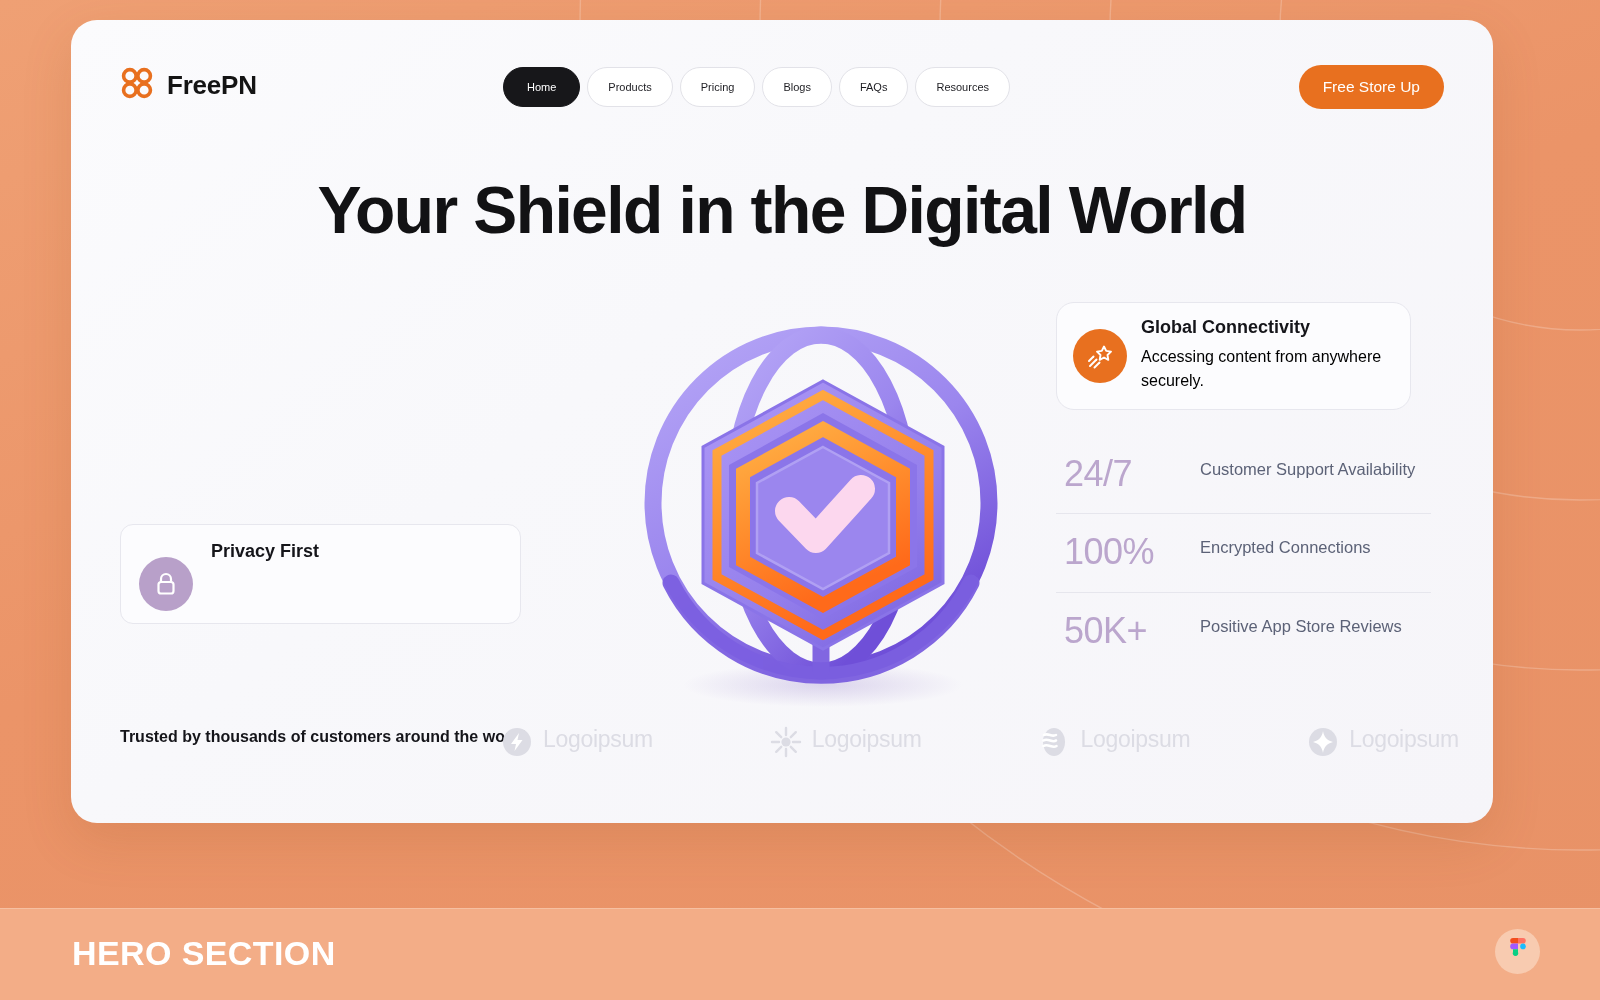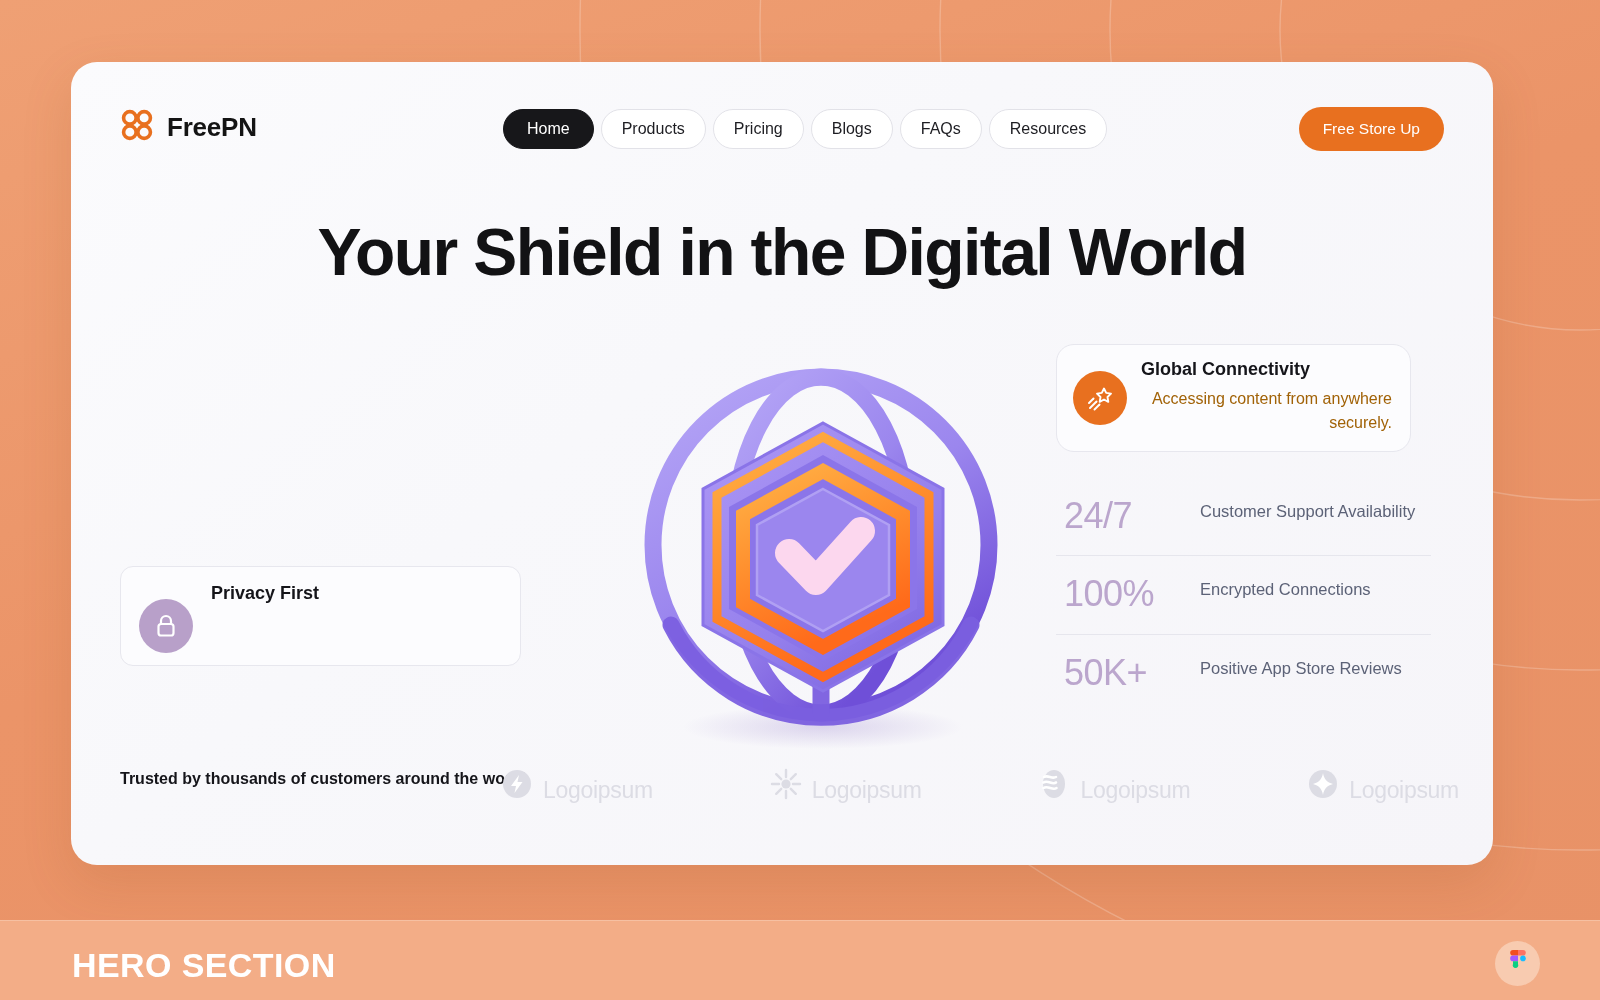--- a/index.html
+++ b/index.html
@@ -19,21 +19,20 @@
 
   
   .hero-card {
     position: absolute;
     left: 71px; top: 20px;
     width: 1422px; height: 803px;
     background: linear-gradient(140deg, #fbfbfd 0%, #f8f8fb 40%, #f6f5f9 100%);
     border-radius: 26px;
     box-shadow: 0 18px 50px rgba(150, 80, 30, 0.16);
     overflow: hidden;
-    margin-top: 42px;
   }
 
   
   .header {
     position: absolute; left: 0; top: 0;
     width: 100%; height: 132px;
     display: flex; align-items: center;
   }
   .brand {
     position: absolute; left: 49px; top: 46px;
@@ -44,21 +43,21 @@
   .nav {
     position: absolute; left: 432px; top: 47px;
     display: flex; align-items: center; gap: 7px;
   }
   .nav-pill {
     height: 40px; padding: 0 20px;
     display: flex; align-items: center; justify-content: center;
     border-radius: 20px;
     border: 1px solid #e2e2e8;
     background: #ffffff;
-    font-size: 16px; color: #1d1d22;
+    font-size: 11px; color: #1d1d22;
     white-space: nowrap;
     cursor: pointer;
   }
   .nav-pill.active {
     background: #17171a; color: #ffffff; border-color: #17171a;
     padding: 0 23px;
   }
   .signup-btn {
     position: absolute; right: 49px; top: 45px;
     height: 44px; padding: 0 24px;
@@ -116,21 +115,21 @@
     padding: 16px 20px 18px 90px;
   }
   .feature-icon {
     position: absolute; left: 18px; top: 32px;
     width: 54px; height: 54px; border-radius: 50%;
     display: flex; align-items: center; justify-content: center;
   }
   .feature-icon.purple { background: #b8a0c9; }
   .feature-icon.orange { background: #e8701f; }
   .feature-title { font-size: 18px; font-weight: bold; color: #15151a; margin-bottom: 7px; }
-  .feature-desc { font-size: 16px; line-height: 24px; color: #a16207; text-align: right; }
+  .feature-desc { font-size: 16px; line-height: 24px; color: #000000; }
 
   
   .illustration {
     position: absolute; left: 540px; top: 275px;
     width: 420px; height: 420px;
   }
 
   
   .right-card {
     position: absolute; left: 985px; top: 282px;
@@ -155,26 +154,26 @@
 
   
   .trusted {
     position: absolute; left: 49px; top: 706px;
     font-size: 16px; font-weight: bold; line-height: 22px; color: #15151a;
   }
   .logos {
     position: absolute; left: 430px; top: 706px; right: 34px;
     display: flex; align-items: center; justify-content: space-between;
   }
-  .logo-item { display: flex; align-items: flex-end; gap: 10px; }
+  .logo-item { display: flex; align-items: flex-start; gap: 10px; }
   .logo-text { font-size: 23px; color: #dcdce4; letter-spacing: -0.3px; }
 
   
   .bottom-band {
-    position: absolute; left: 0; bottom: 0; width: 100%; height: 80px;
+    position: absolute; left: 0; bottom: 0; width: 100%; height: 92px;
     background: #f3ad87;
     border-top: 1px solid #f6c0a2;
   }
   .band-title {
     position: absolute; left: 72px; top: 25px;
     font-size: 34px; font-weight: bold; color: #ffffff;
     letter-spacing: 0.4px;
   }
   .figma-badge {
     position: absolute; right: 60px; top: 20px;

